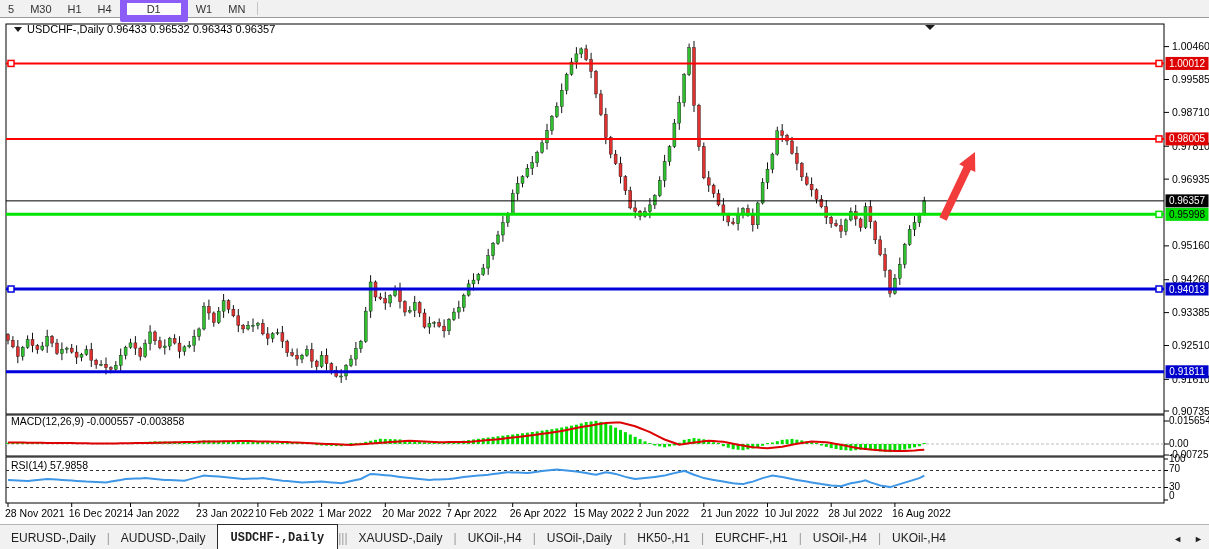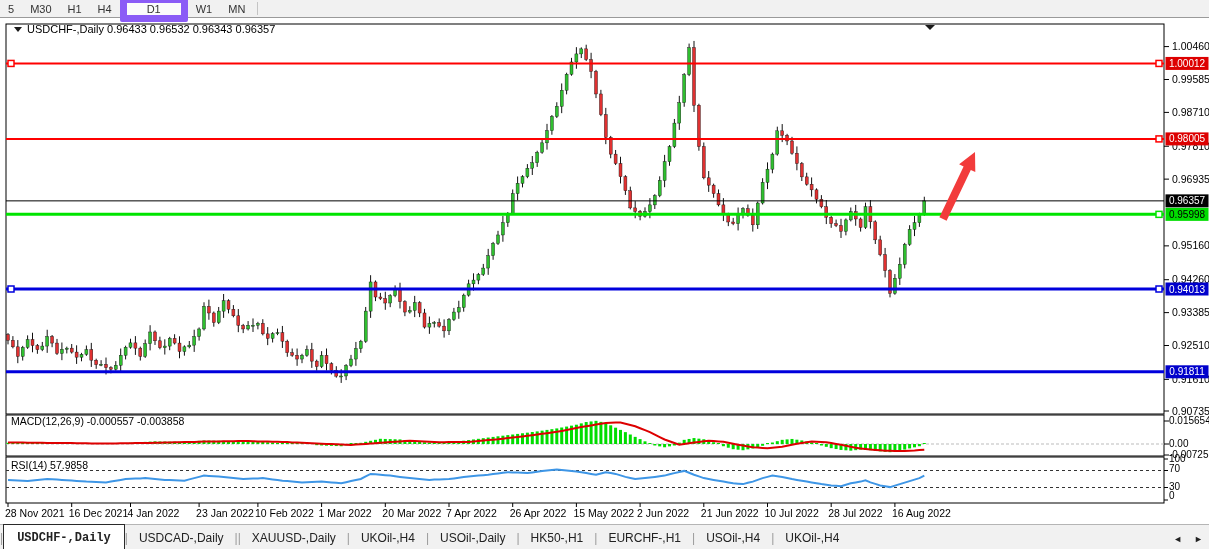--- a/index.html
+++ b/index.html
@@ -705,24 +705,25 @@
       <div class="tf-item">5</div>
       <div class="tf-item">M30</div>
       <div class="tf-item">H1</div>
       <div class="tf-item">H4</div>
       <div class="tf-item active">D1</div>
       <div class="tf-item">W1</div>
       <div class="tf-item">MN</div>
       <div class="tf-sep"></div>
     </div>
   <div class="tabbar" id="tabbar">
-      <span class="tab-sep">|</span>
+      <div class="tab">EURUSD-,Daily</div>
+      <span class="tab-sep">|</span>
+      <div class="tab">AUDUSD-,Daily</div>
       <div class="tab active">USDCHF-,Daily</div>
       <span class="tab-sep">|</span>
-      <div class="tab">USDCAD-,Daily</div>
       <span class="tab-sep">|</span>
       <span class="tab-sep">|</span>
       <div class="tab">XAUUSD-,Daily</div>
       <span class="tab-sep">|</span>
       <div class="tab">UKOil-,H4</div>
       <span class="tab-sep">|</span>
       <div class="tab">USOil-,Daily</div>
       <span class="tab-sep">|</span>
       <div class="tab">HK50-,H1</div>
       <span class="tab-sep">|</span>

